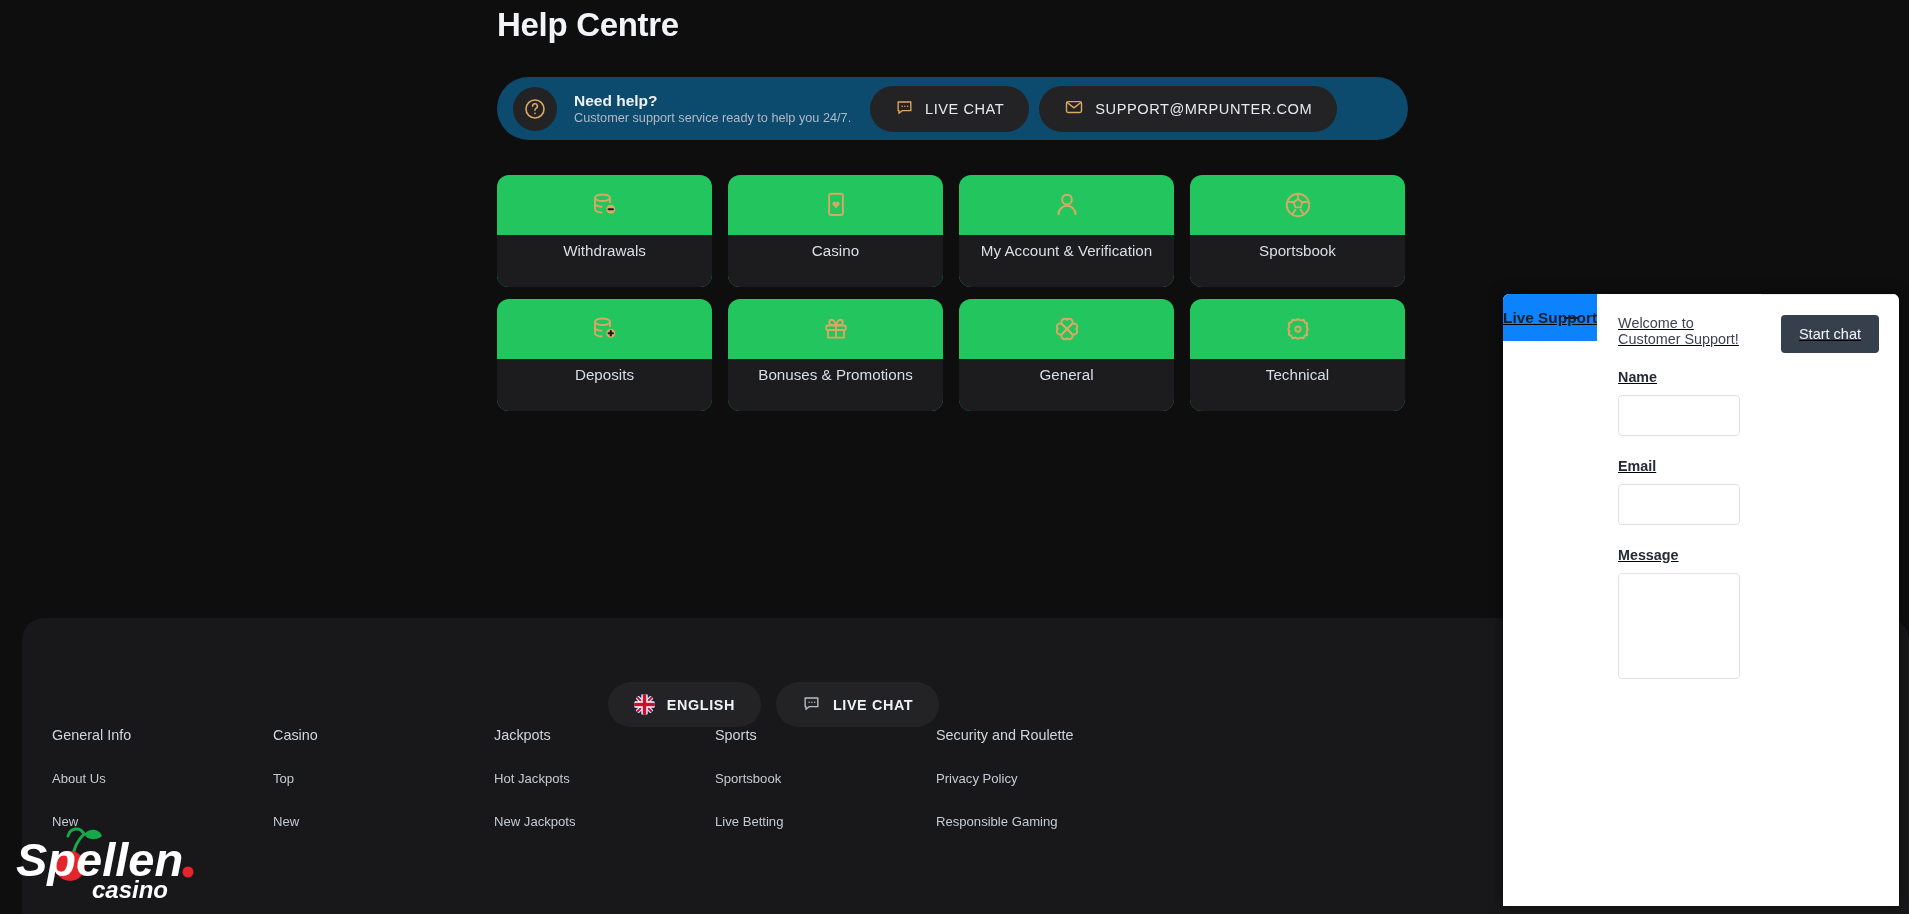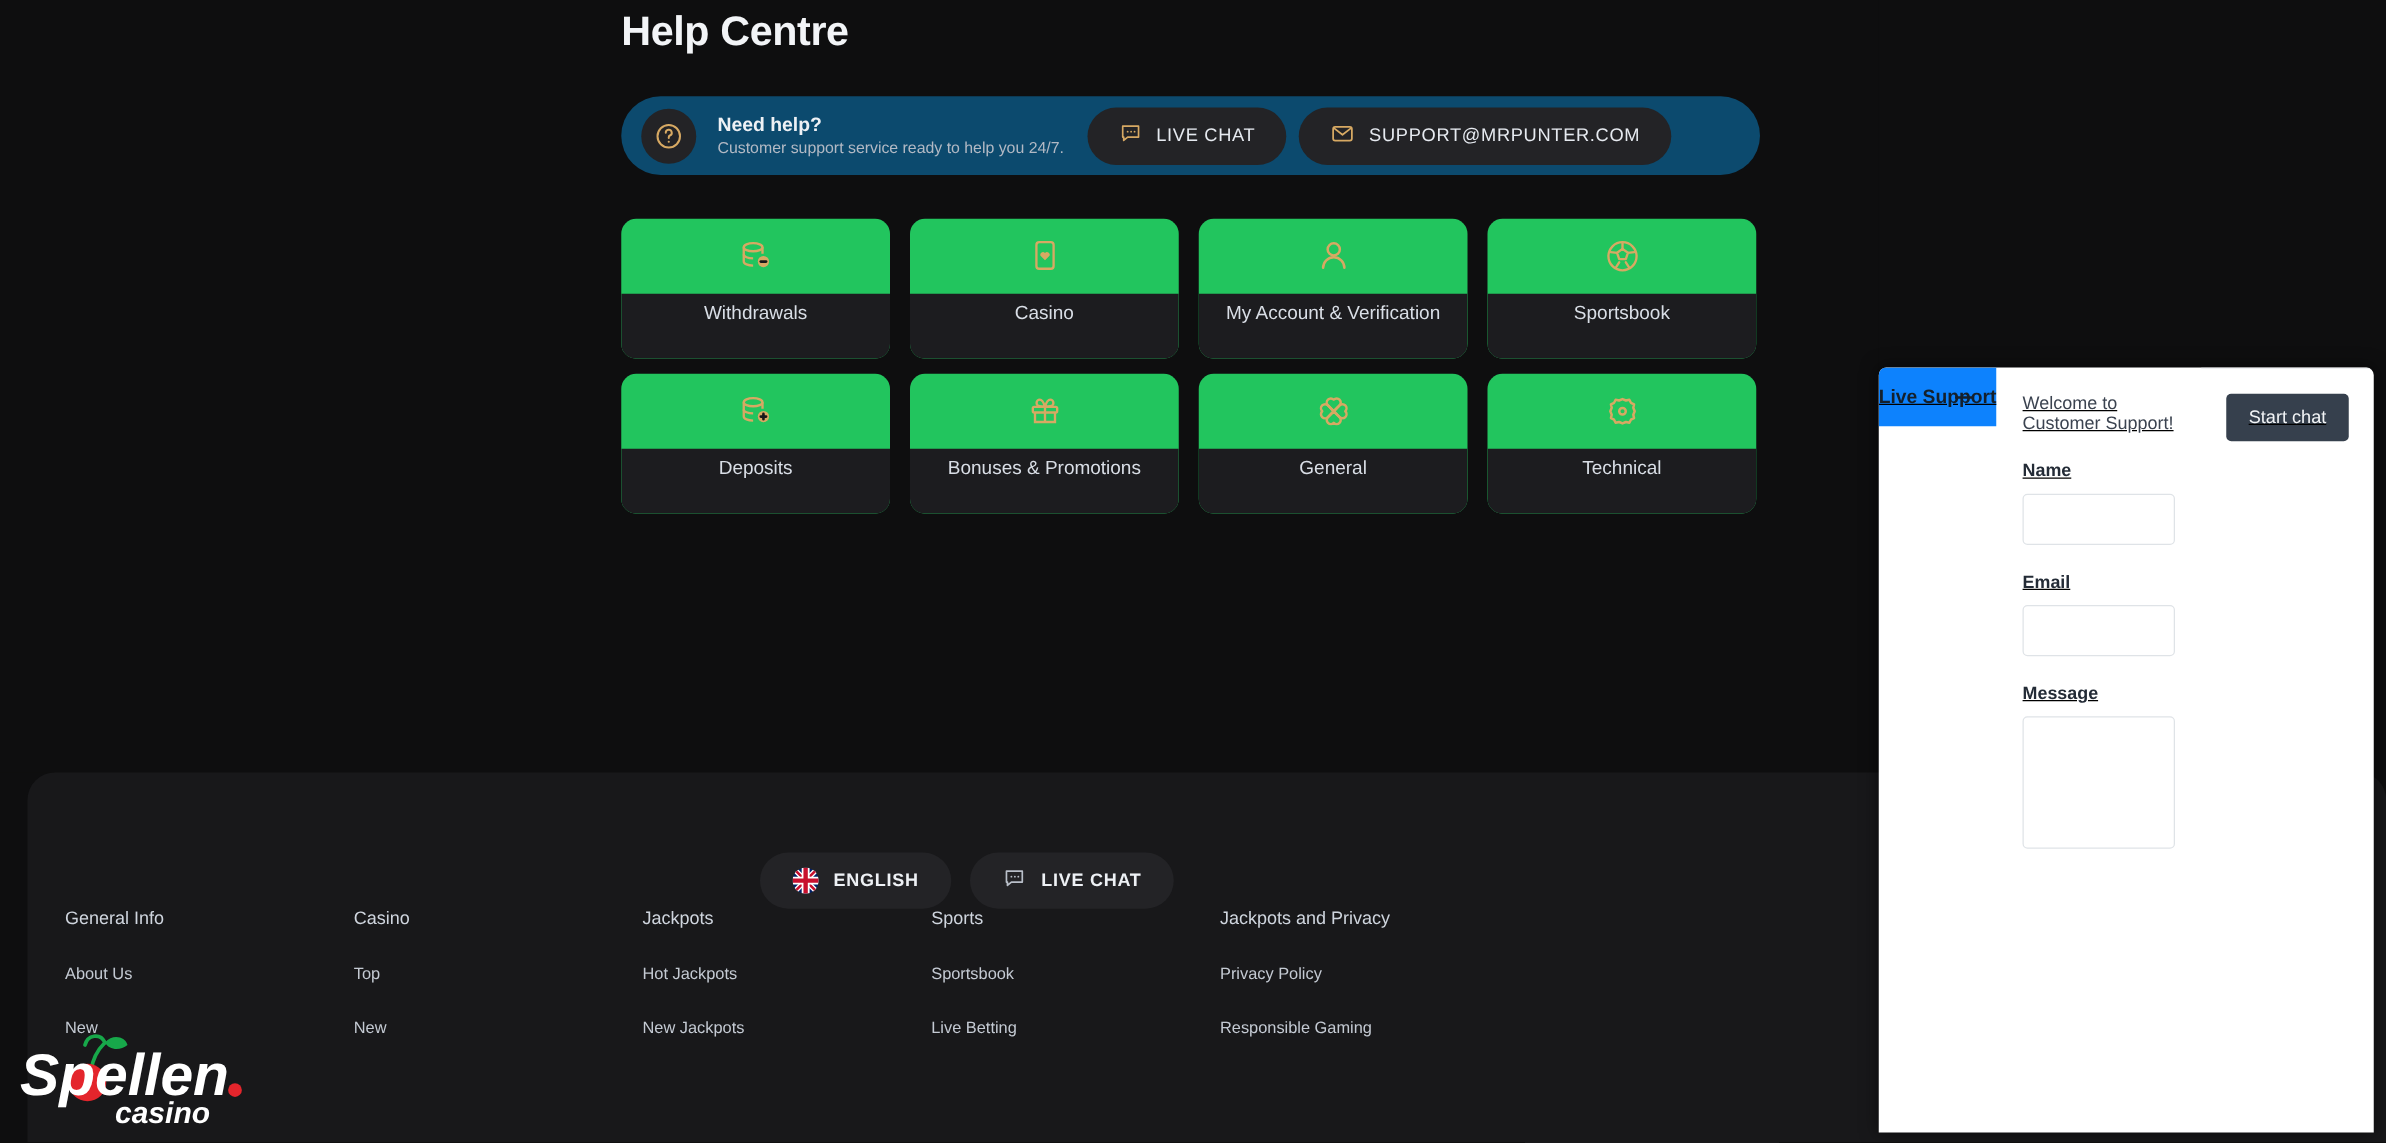--- a/index.html
+++ b/index.html
@@ -81,21 +81,21 @@
     display: flex; align-items: center; gap: 12px; padding: 0 26px;
     font-size: 14.4px; font-weight: 600; color: #eef1f5; letter-spacing: 0.6px;
     cursor: pointer;
   }
   .flag {
     width: 21px; height: 21px; border-radius: 50%; overflow: hidden;
     position: relative; flex: 0 0 auto;
   }
   .footer-cols {
     position: absolute; top: 109px; left: 30px; right: 0;
-    display: grid; grid-template-columns: repeat(6, 215px); column-gap: 16px;
+    display: grid; grid-template-columns: repeat(6, 215px); column-gap: 6px;
   }
   .fcol-title {
     font-size: 14.4px; color: #cfd5de; font-weight: 400; margin-bottom: 28px;
     white-space: nowrap;
   }
   .fcol-link {
     font-size: 13.1px; color: #c4cad3; margin-bottom: 28px; cursor: pointer;
     white-space: nowrap;
   }
 
@@ -351,21 +351,21 @@
         <div class="fcol-title">Jackpots</div>
         <div class="fcol-link">Hot Jackpots</div>
         <div class="fcol-link">New Jackpots</div>
       </div>
       <div>
         <div class="fcol-title">Sports</div>
         <div class="fcol-link">Sportsbook</div>
         <div class="fcol-link">Live Betting</div>
       </div>
       <div>
-        <div class="fcol-title">Jackpots and Privacy</div>
+        <div class="fcol-title">Security and Roulette</div>
         <div class="fcol-link">Privacy Policy</div>
         <div class="fcol-link">Responsible Gaming</div>
       </div>
     </div>
   </div>
 
   <div class="logo">
     <svg width="215" height="82" viewBox="0 0 215 82">
       <g>
         <path d="M72 14c-4 -8 -14 -6 -16 2" stroke="#17a84a" stroke-width="3" fill="none" stroke-linecap="round"></path>

